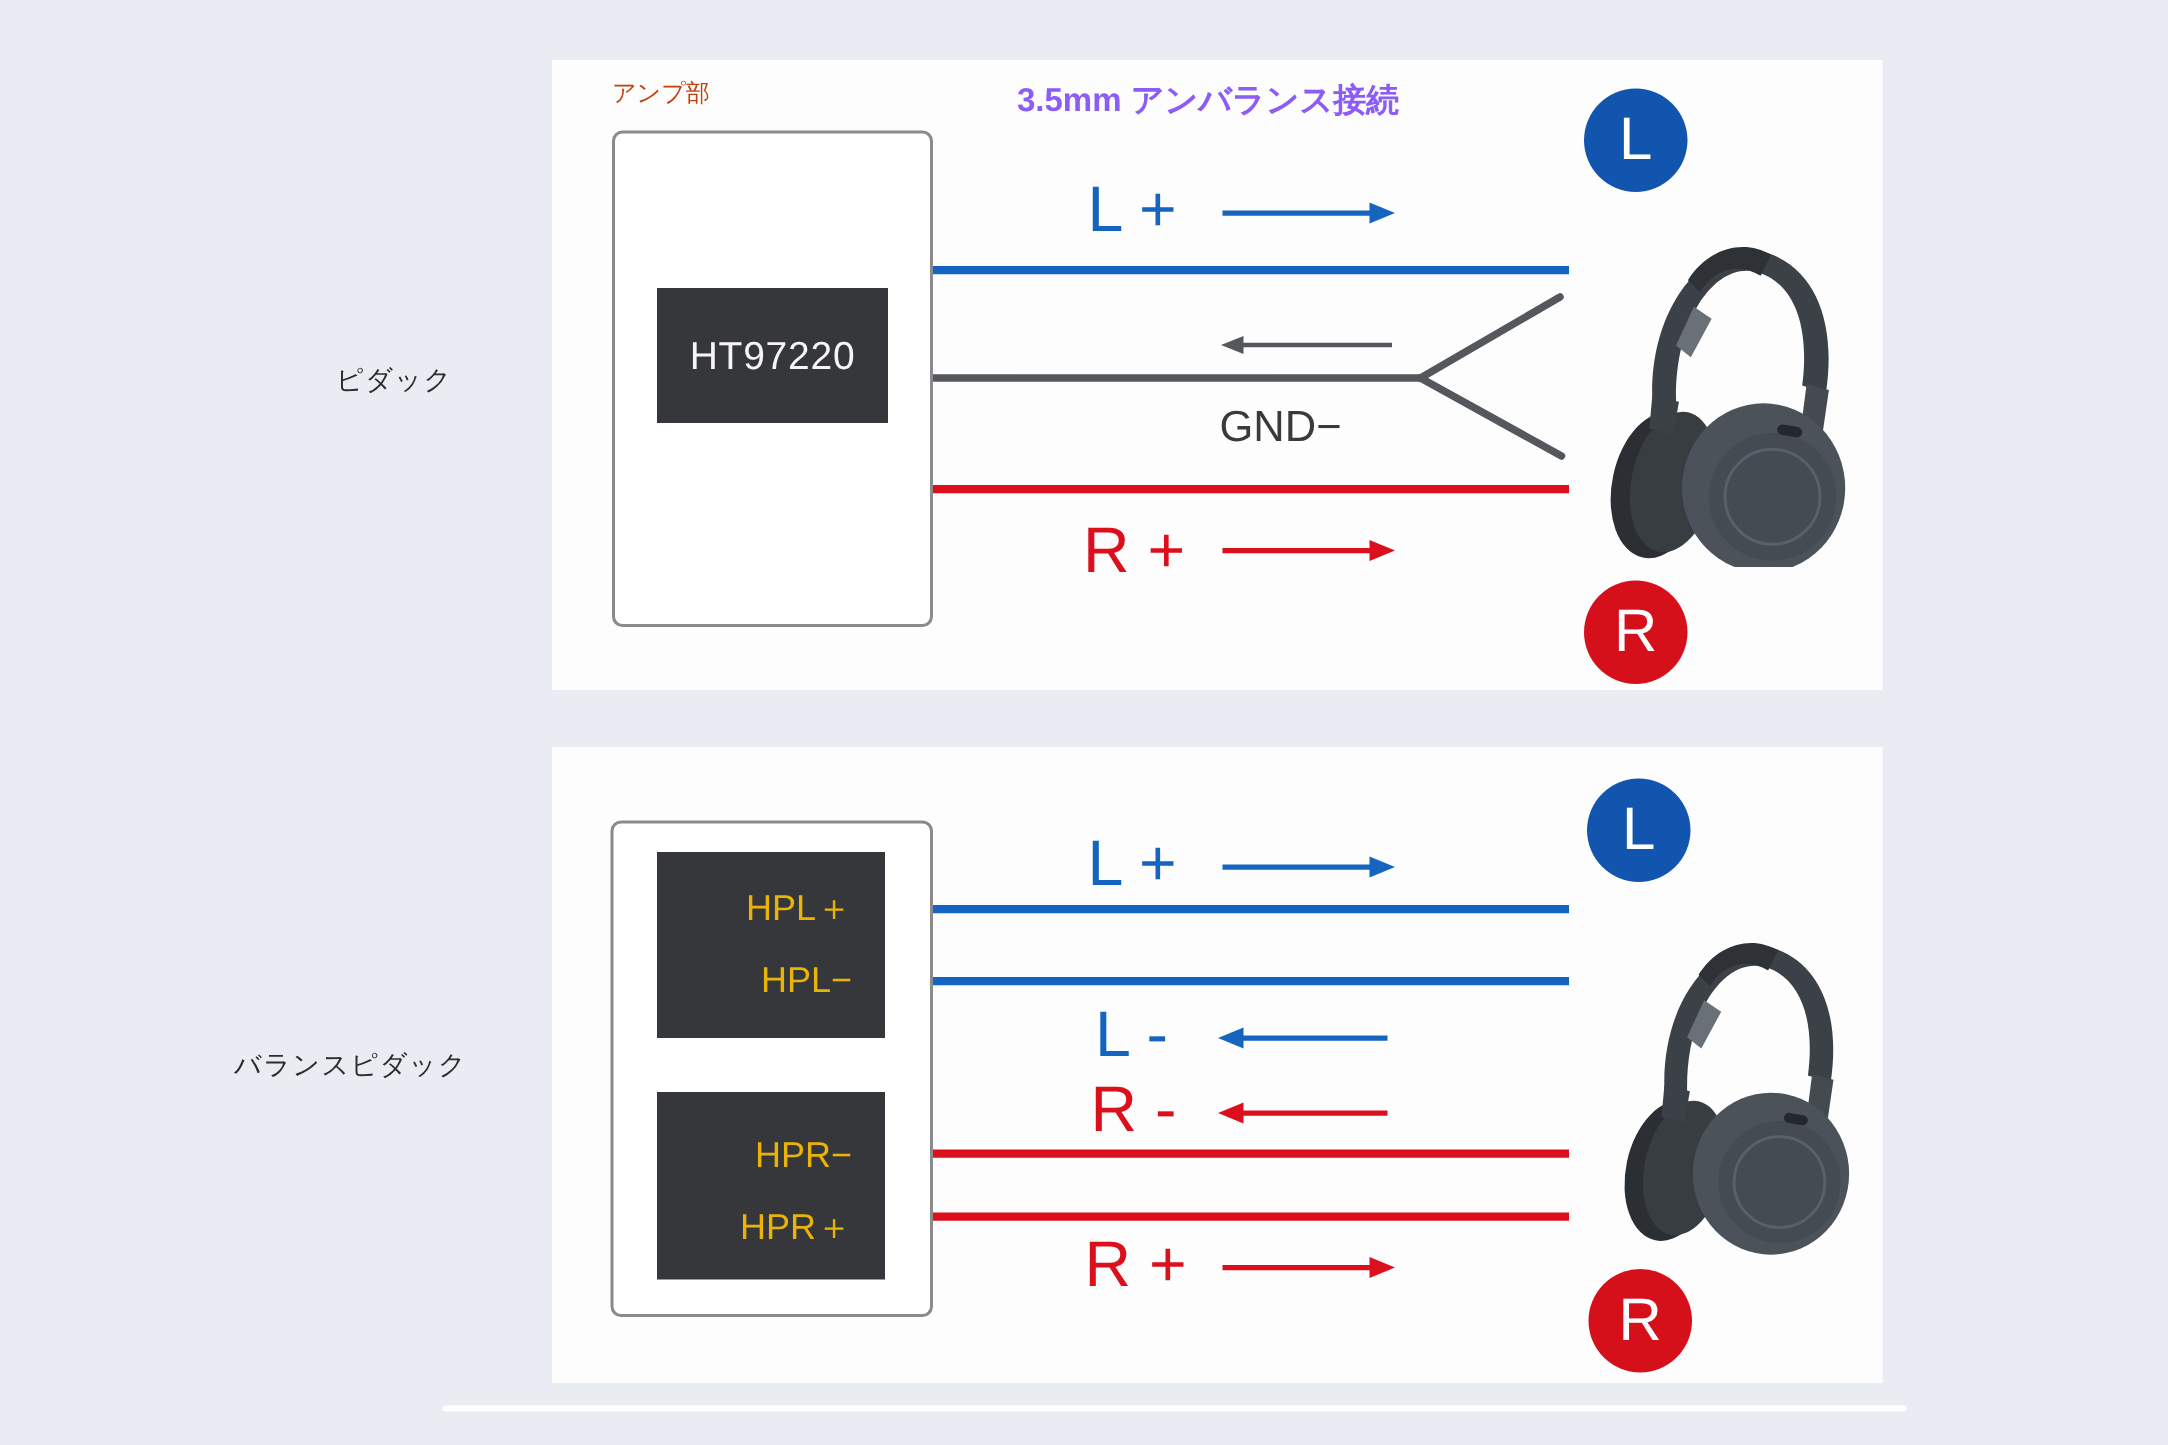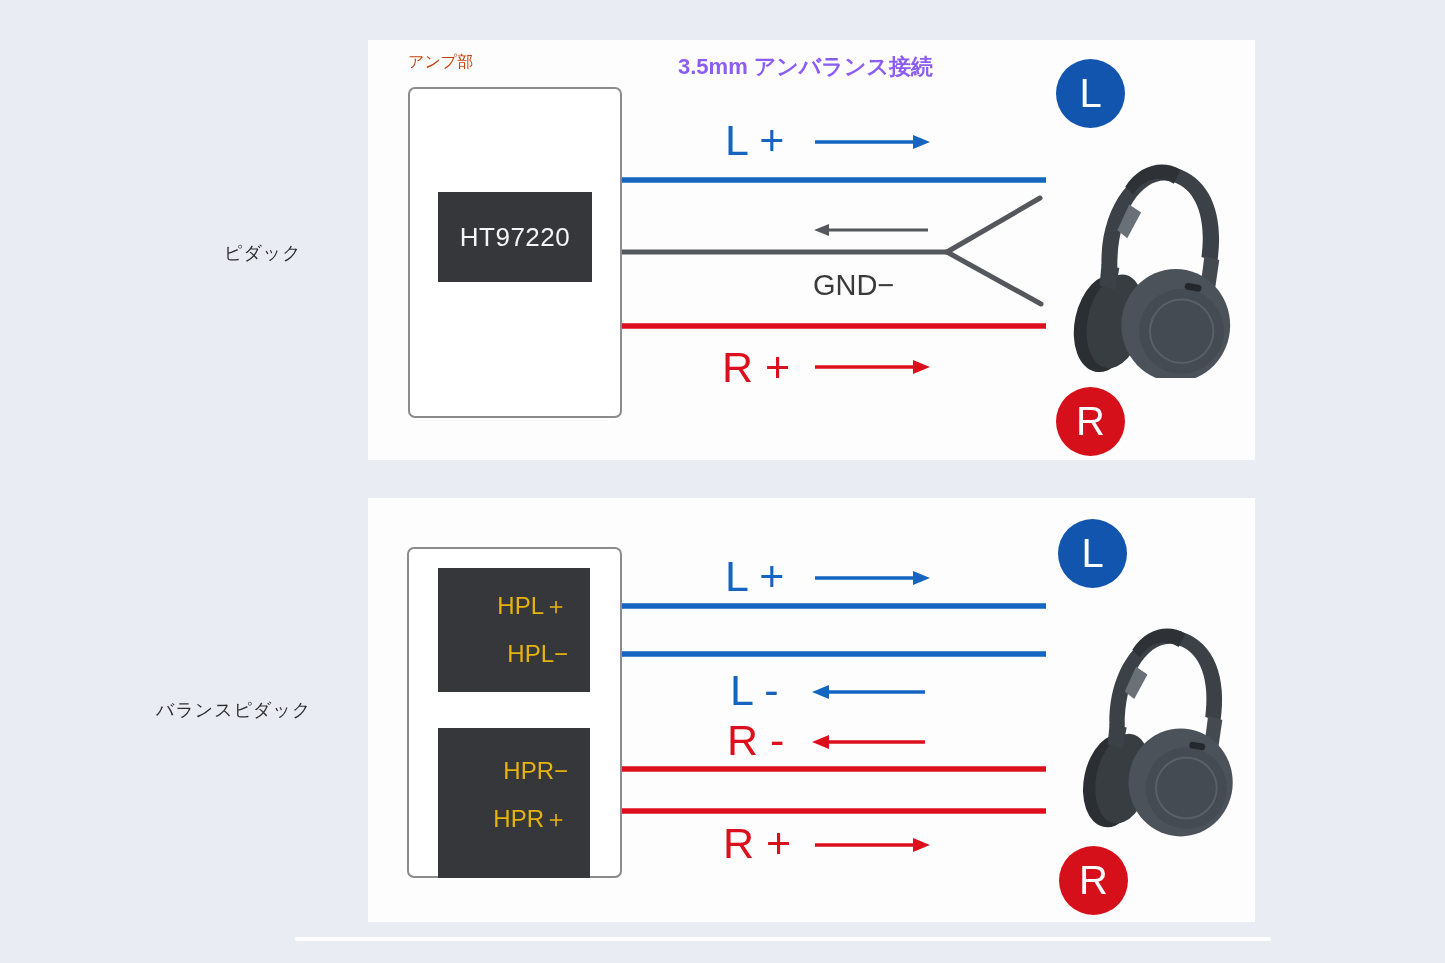--- a/index.html
+++ b/index.html
@@ -37,21 +37,21 @@
   #panel-balanced  .amp-box{left:39px;top:49px;width:215px;height:331px;}
   .chip{
     position:absolute;background:var(--chip-bg,#35373a);color:#f5f5f5;box-sizing:border-box;
   }
   .chip-single{
     left:28px;top:103px;width:154px;height:90px;
     display:flex;align-items:center;justify-content:center;font-size:26px;letter-spacing:.5px;
   }
   .chip-pins{left:29px;width:152px;}
   #chip-hpl{top:19px;height:124px;}
-  #chip-hpr{top:179px;height:150px;}
+  #chip-hpr{top:179px;height:125px;}
   .pin-label{
     position:absolute;right:22px;font-size:24px;color:#eab308;white-space:nowrap;line-height:26px;
   }
   .wires{position:absolute;left:0;top:0;pointer-events:none;}
   .sig{position:absolute;font-size:43px;font-weight:500;white-space:nowrap;line-height:1;}
   .sig.blue{color:var(--blue,#1565c0);}
   .sig.red{color:var(--red,#dc101d);}
   .sig.gnd{font-size:29px;font-weight:400;color:#3a3a3a;}
   .badge{
     position:absolute;width:69px;height:69px;border-radius:50%;

